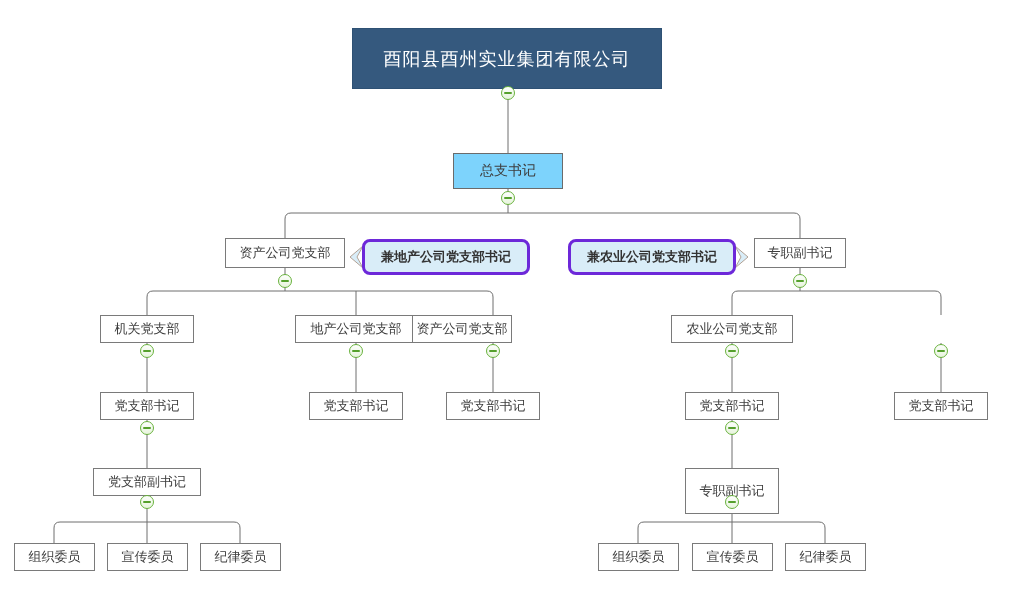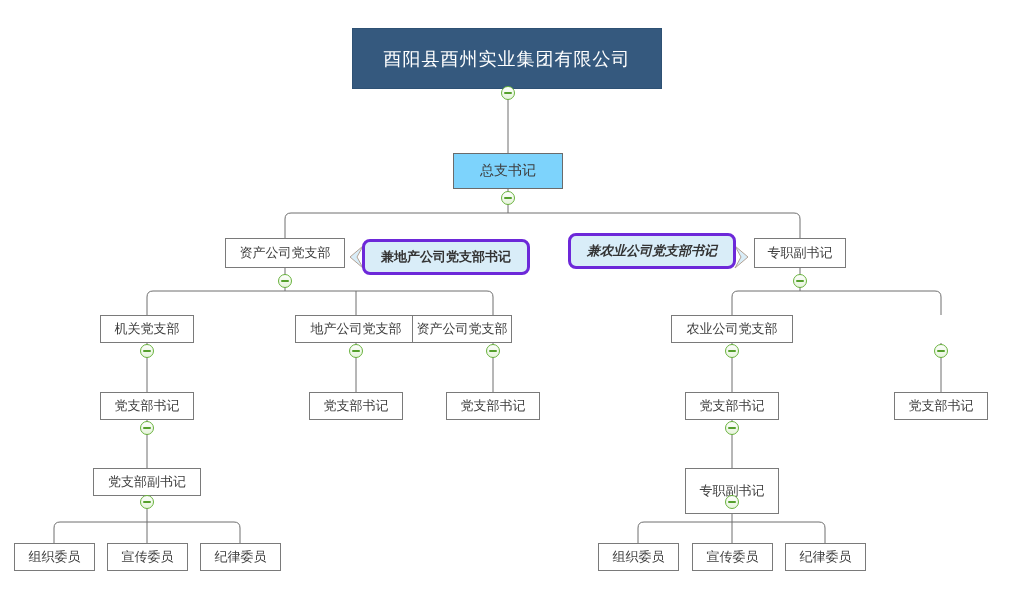--- a/index.html
+++ b/index.html
@@ -65,21 +65,21 @@
     color: #333333;
     font-size: 13px;
     font-weight: bold;
     display: flex;
     align-items: center;
     justify-content: center;
     white-space: nowrap;
     cursor: default;
   }
   #callout-left  { left: 362px; top: 239px; }
-  #callout-right { left: 568px; top: 233px; font-style: italic; }
+  #callout-right { left: 568px; top: 239px; }
   .tail { position: absolute; width: 17px; height: 24px; }
   #tail-left  { left: 347px; top: 245px; }
   #tail-right { left: 734px; top: 245px; }
 
   .collapse {
     position: absolute;
     box-sizing: border-box;
     width: 14px; height: 14px;
     border-radius: 50%;
     border: 1px solid #68b23c;

